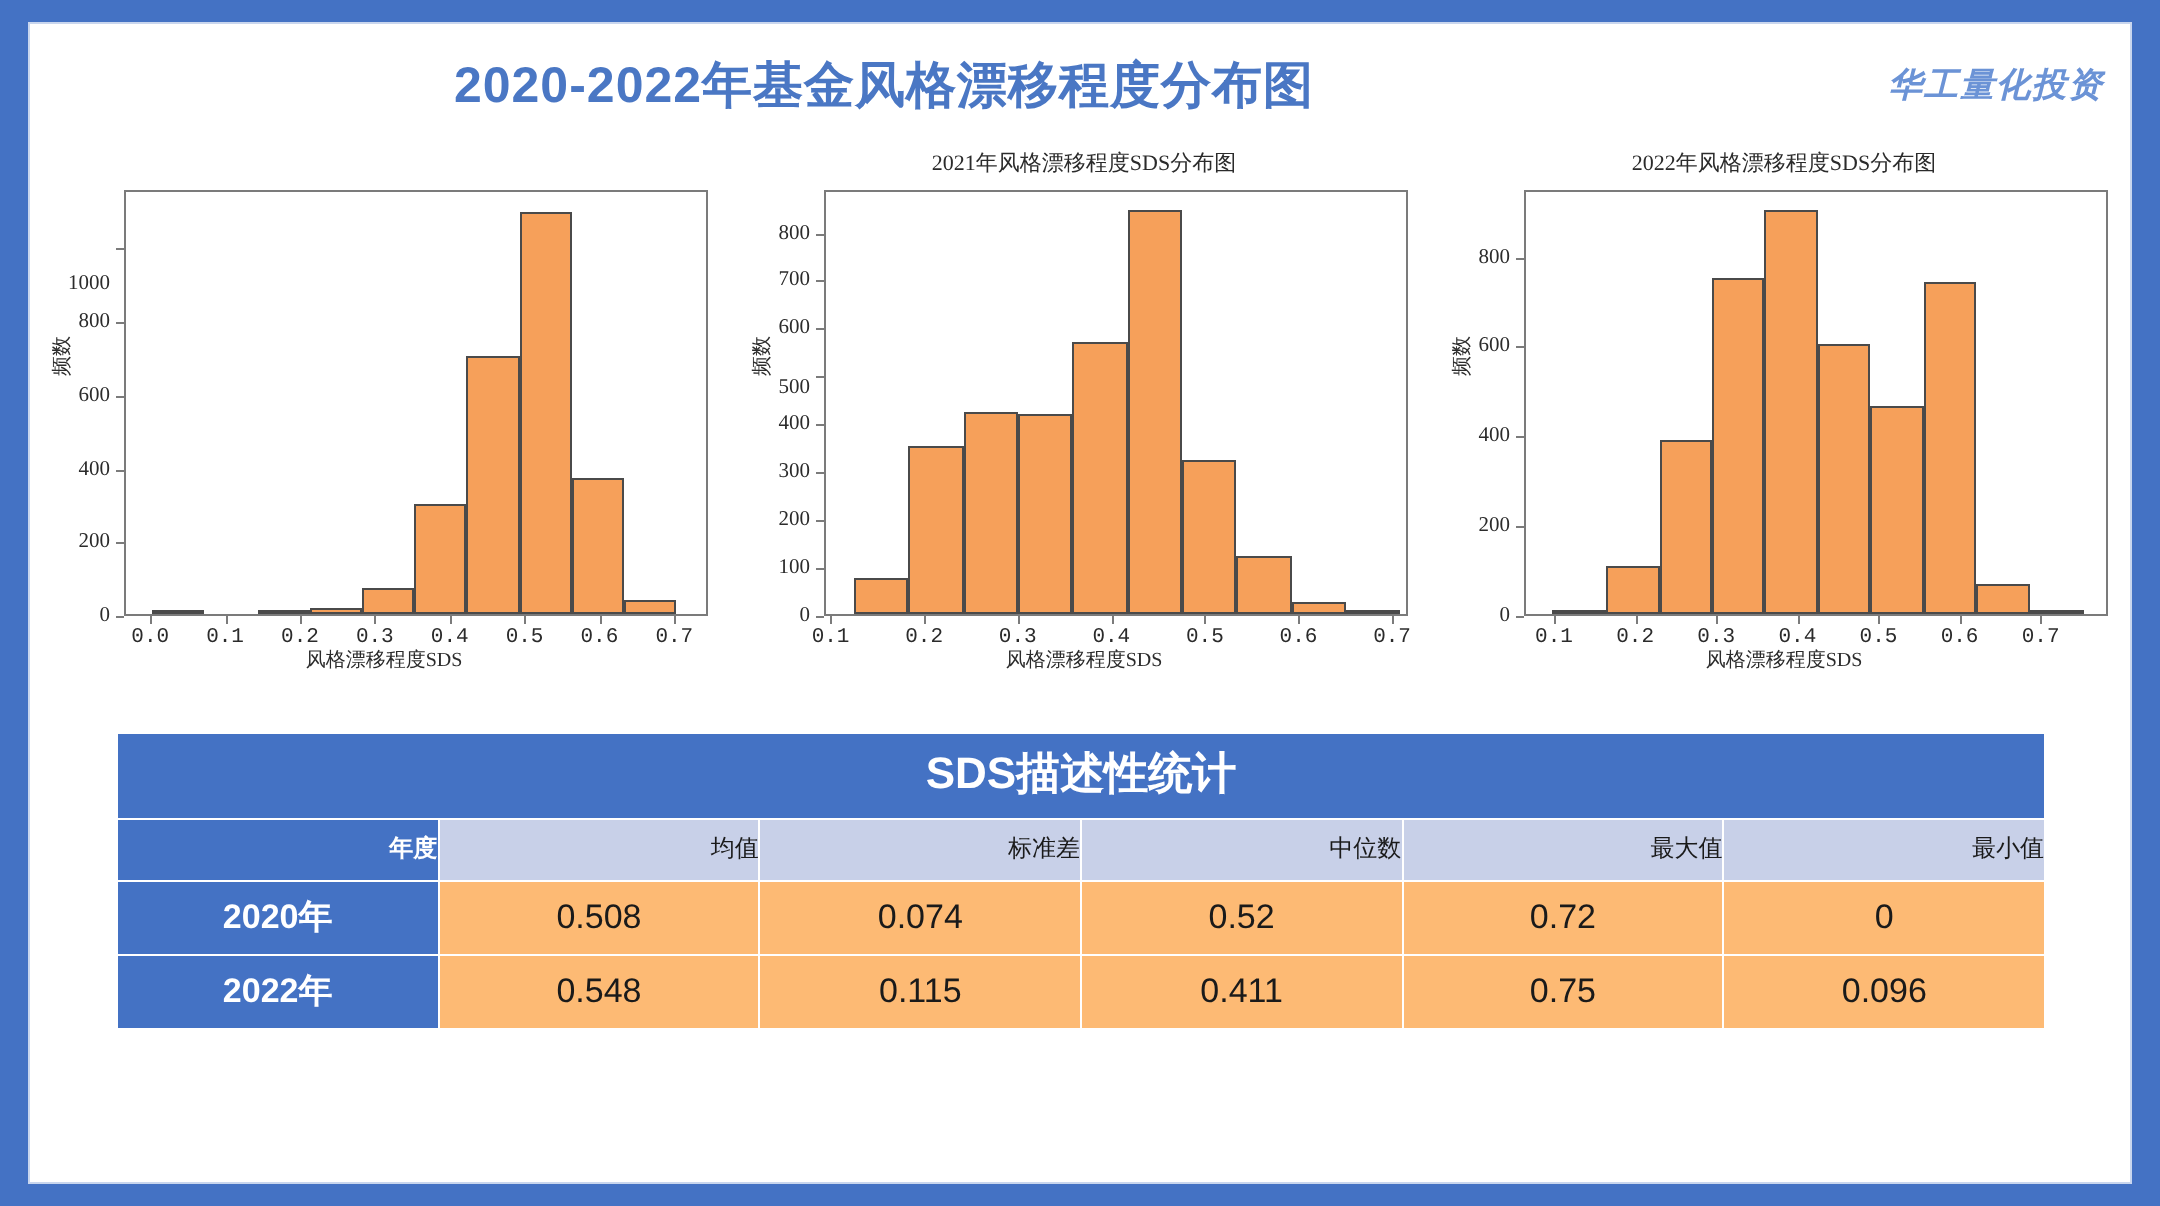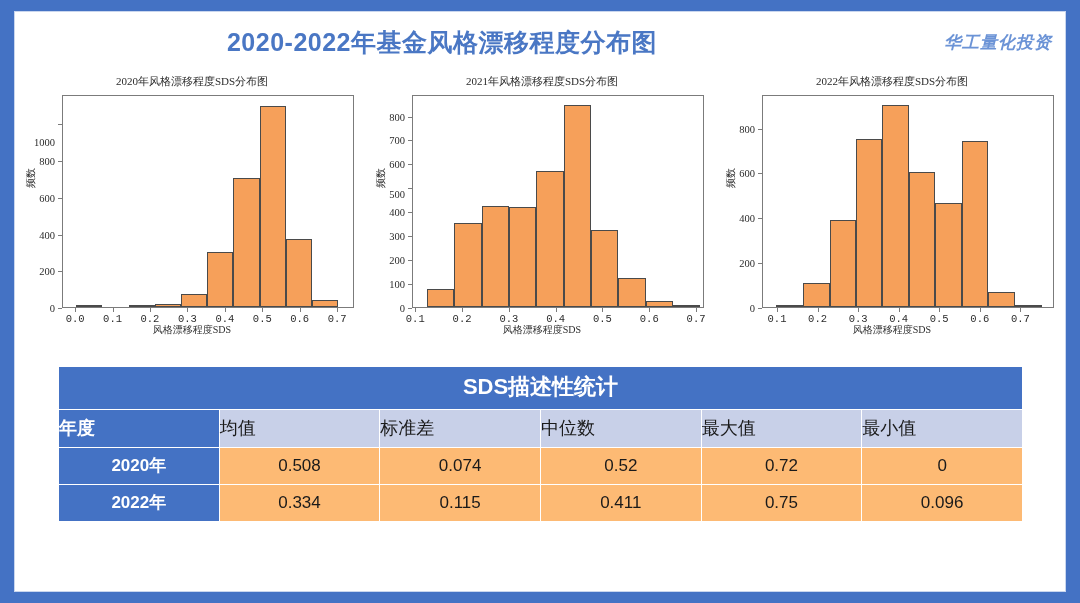--- a/index.html
+++ b/index.html
@@ -161,22 +161,22 @@
   .stats-table .th-title td {
     background: #4472C4;
     color: #ffffff;
     font-size: 22px;
     font-weight: bold;
     text-align: center;
     padding: 5px 0 7px 0;
     border: 1px solid #ffffff;
   }
   .stats-table thead.cols td {
-    font-size: 18px;
-    text-align: left;
+    font-size: 12px;
+    text-align: right;
     padding: 6px 0 7px 0;
     border: 1px solid #ffffff;
     background: #C8D0E8;
     color: #1a1a1a;
   }
   .stats-table thead.cols td.yearhead {
     background: #4472C4;
     color: #ffffff;
     font-weight: bold;
   }
@@ -206,21 +206,20 @@
   <div class="frame-left"></div>
   <div class="frame-right"></div>
   <div class="frame-bottom"></div>
   <div class="frame-inner-line"></div>
 
   <div class="slide-title">2020-2022年基金风格漂移程度分布图</div>
   <div class="watermark">华工量化投资</div>
 
   <div class="charts">
     <div class="chart">
-      <div class="chart-title">2020年风格漂移程度SDS分布图</div>
       <div class="plot-wrap">
         <div class="ylabel">频数</div>
         <div class="axes" style="left: 40px; top: 3px; width: 292px; height: 213px;">
           <div class="bars">
               <div class="bar" style="left: 13.1026px; width: 26.2051px; height: 2px; background: rgb(246, 160, 90);"></div>
               <div class="bar" style="left: 65.5128px; width: 26.2051px; height: 2px; background: rgb(246, 160, 90);"></div>
               <div class="bar" style="left: 91.7179px; width: 26.2051px; height: 3.30517px; background: rgb(246, 160, 90);"></div>
               <div class="bar" style="left: 117.923px; width: 26.2051px; height: 13.2207px; background: rgb(246, 160, 90);"></div>
               <div class="bar" style="left: 144.128px; width: 26.2051px; height: 55.0862px; background: rgb(246, 160, 90);"></div>
               <div class="bar" style="left: 170.333px; width: 26.2051px; height: 128.534px; background: rgb(246, 160, 90);"></div>
@@ -382,21 +381,21 @@
       <tr class="odd">
         <td class="yearcell">2020年</td>
         <td>0.508</td>
         <td>0.074</td>
         <td>0.52</td>
         <td>0.72</td>
         <td>0</td>
       </tr>
       <tr class="odd">
         <td class="yearcell">2022年</td>
-        <td>0.334</td>
+        <td>0.548</td>
         <td>0.115</td>
         <td>0.411</td>
         <td>0.75</td>
         <td>0.096</td>
       </tr>
     </tbody>
   </table>
 
 </div>
 

